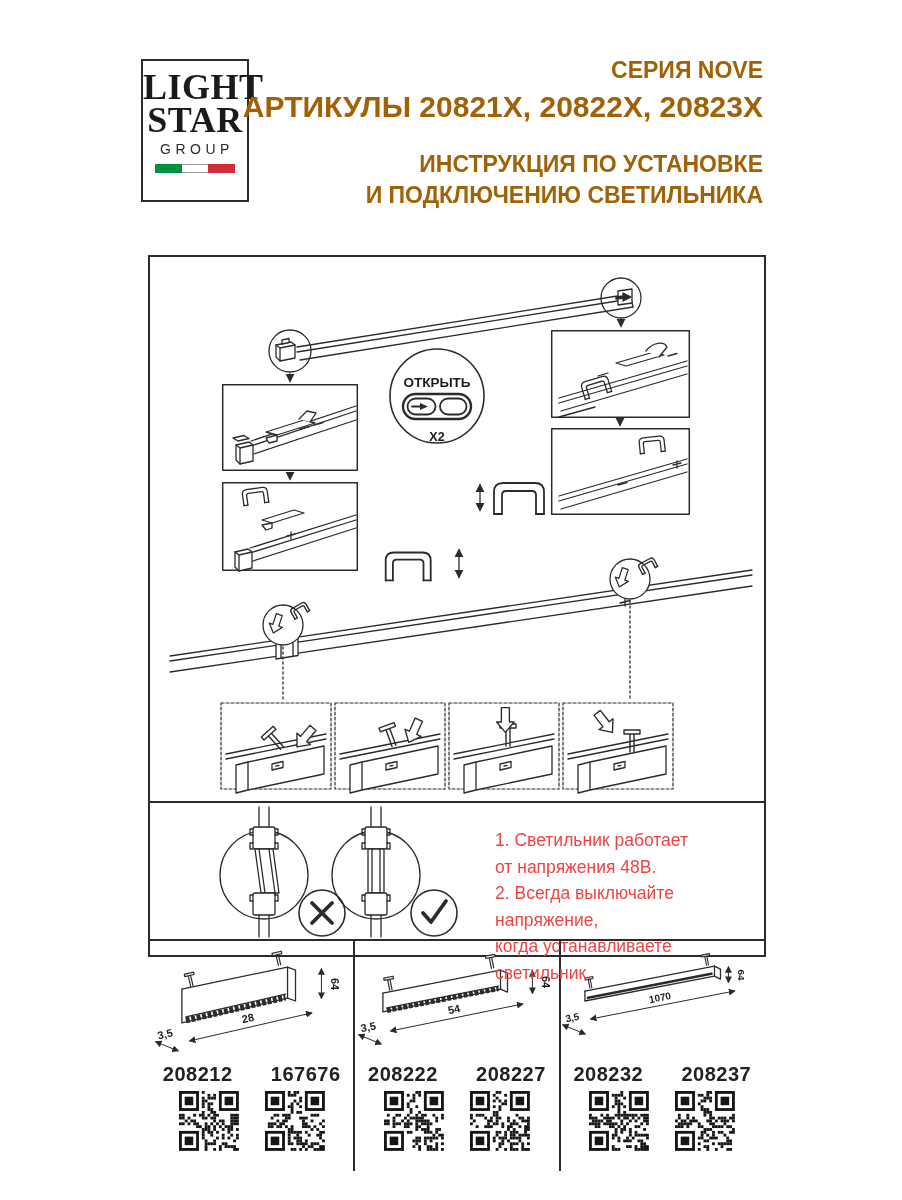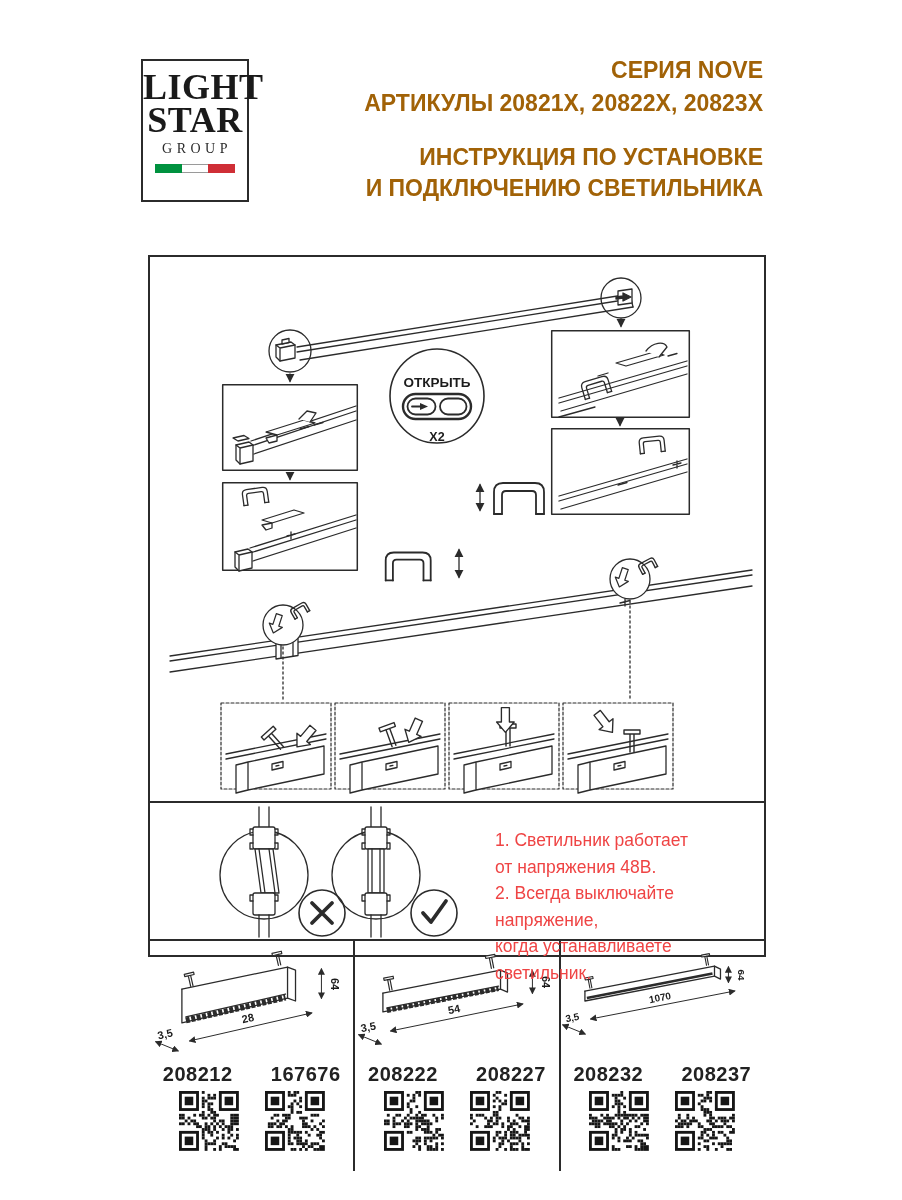--- a/index.html
+++ b/index.html
@@ -3,27 +3,27 @@
 <meta charset="utf-8">
 <style>
   *{margin:0;padding:0;box-sizing:border-box}
   html,body{background:#e8e8e8}
   body{width:902px;height:1200px;position:relative;font-family:"Liberation Sans","DejaVu Sans",sans-serif;color:#1c1c1c;overflow:hidden}
   .page{position:absolute;inset:0;background:#ffffff}
 
   
   .logo-box{position:absolute;left:141px;top:59px;width:108px;height:143px;border:2px solid #2b2b2b;text-align:center;padding-top:10px}
   .logo-word{font-family:"Liberation Serif","DejaVu Serif",serif;font-weight:700;font-size:36px;line-height:33px;letter-spacing:.5px;color:#1a1a1a}
-  .logo-group{font-size:14px;letter-spacing:4.5px;margin-top:4px;padding-left:4px;color:#2b2b2b;font-family:Liberation Serif, serif}
+  .logo-group{font-size:14px;letter-spacing:4.5px;margin-top:4px;padding-left:4px;color:#2b2b2b;font-family:Liberation Sans, sans-serif}
   .flag{display:flex;height:9px;width:80px;margin:7px auto 0}
   .flag div{flex:1}
   .flag .w{border-top:1px solid #9a9a9a;border-bottom:1px solid #9a9a9a}
   .header-text{position:absolute;right:139px;top:57px;text-align:right;font-weight:700;color:#a16207}
   .series{font-size:23px}
-  .articles{font-size:23px;margin-top:6px}
+  .articles{font-size:30px;margin-top:6px}
   .doc-title{font-size:23px;margin-top:25px;line-height:31px}
 
   
   .content{position:absolute;left:148px;top:255px;width:618px;height:702px;border:2px solid #2b2b2b;background:#fff}
   .section-a{height:546px;border-bottom:2px solid #2b2b2b;position:relative}
   .section-b{height:138px;border-bottom:2px solid #2b2b2b;position:relative}
   .section-c{height:230px;display:flex}
   .prod-col{flex:1;padding-top:8px}
   .prod-col + .prod-col{border-left:2px solid #2b2b2b}
 

